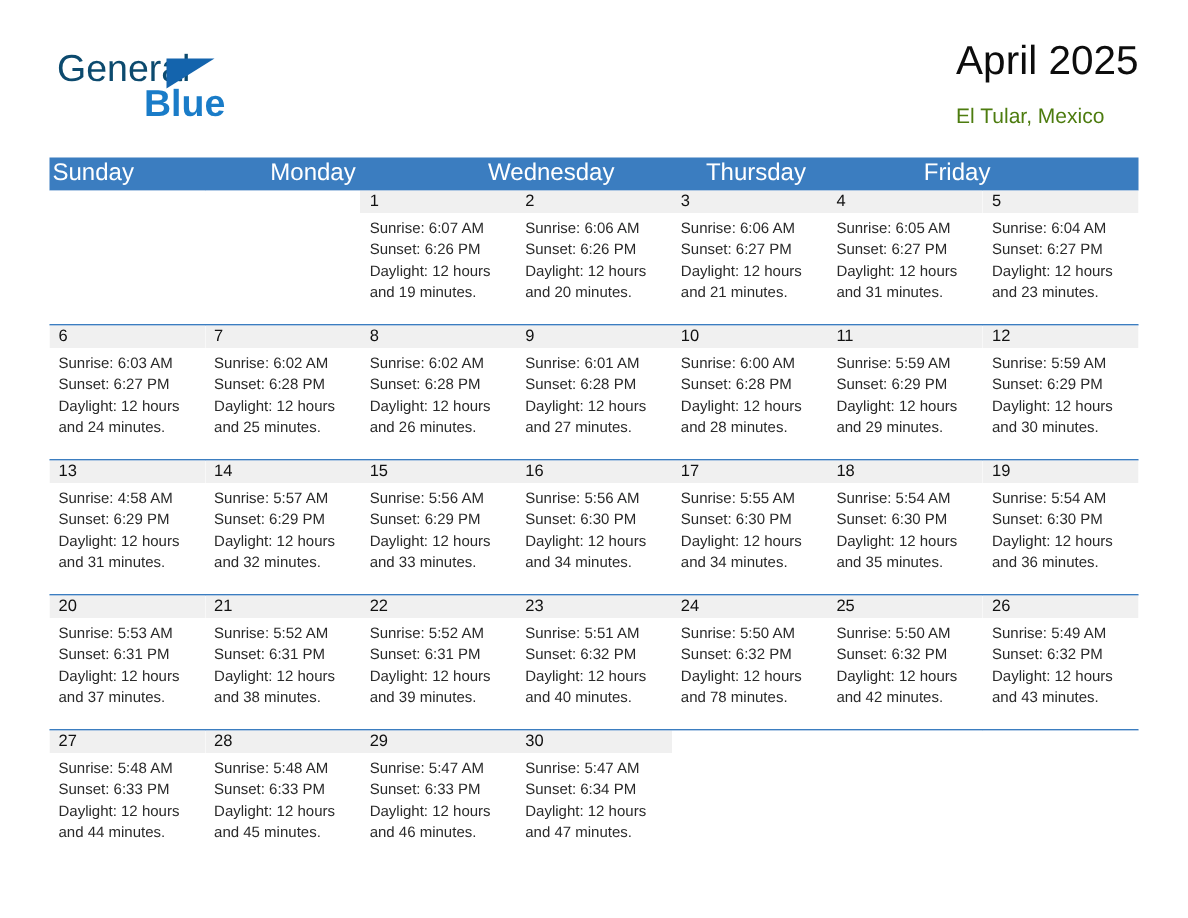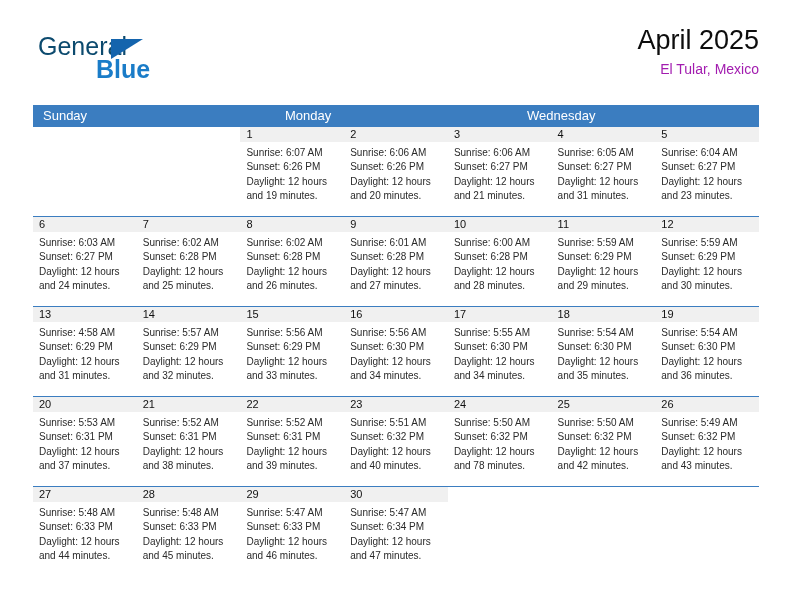--- a/index.html
+++ b/index.html
@@ -62,56 +62,55 @@
     font-size: 25px;
     color: #1a7cc8;
     font-family: "Liberation Sans", sans-serif;
     font-weight: 700;
   }
 
   .title-block {
     position: absolute;
     right: 0px;
     top: 0px;
-    text-align: right;
   }
   .cal-title {
     font-size: 27px;
     color: #0d0d0d;
     line-height: 32px;
     font-weight: 400;
     white-space: nowrap;
   }
   .cal-subtitle {
     font-size: 14px;
-    color: #a21caf;
+    color: #4d7c0f;
     line-height: 20px;
-    margin-top: 3px;
+    margin-top: 11px;
     font-weight: 400;
     white-space: nowrap;
   }
 
   
   .calendar {
     position: absolute;
     left: 33px;
     top: 105px;
     width: 726px;
   }
   .dow-row {
     display: flex;
     background: #3b7dc0;
     height: 21px;
   }
   .dow-cell {
     flex: 1 1 0;
     color: #ffffff;
-    font-size: 13px;
+    font-size: 16px;
     line-height: 21px;
-    padding-left: 10px;
+    padding-left: 2px;
     box-sizing: border-box;
     white-space: nowrap;
     overflow: hidden;
   }
 
   .week-row {
     display: flex;
     height: 89px;
     border-top: 1px solid #3b7dc0;
   }
@@ -171,20 +170,22 @@
     </div>
 
   </div>
 
   <div class="calendar">
 
     <div class="dow-row">
       <div class="dow-cell">Sunday</div>
       <div class="dow-cell">Monday</div>
       <div class="dow-cell">Wednesday</div>
+      <div class="dow-cell">Thursday</div>
+      <div class="dow-cell">Friday</div>
     </div>
 
     <div class="week-row">
       <div class="day-cell blank">
         <div class="day-num-band"></div>
         <div class="day-body">
           <div></div>
           <div></div>
           <div></div>
           <div></div>

